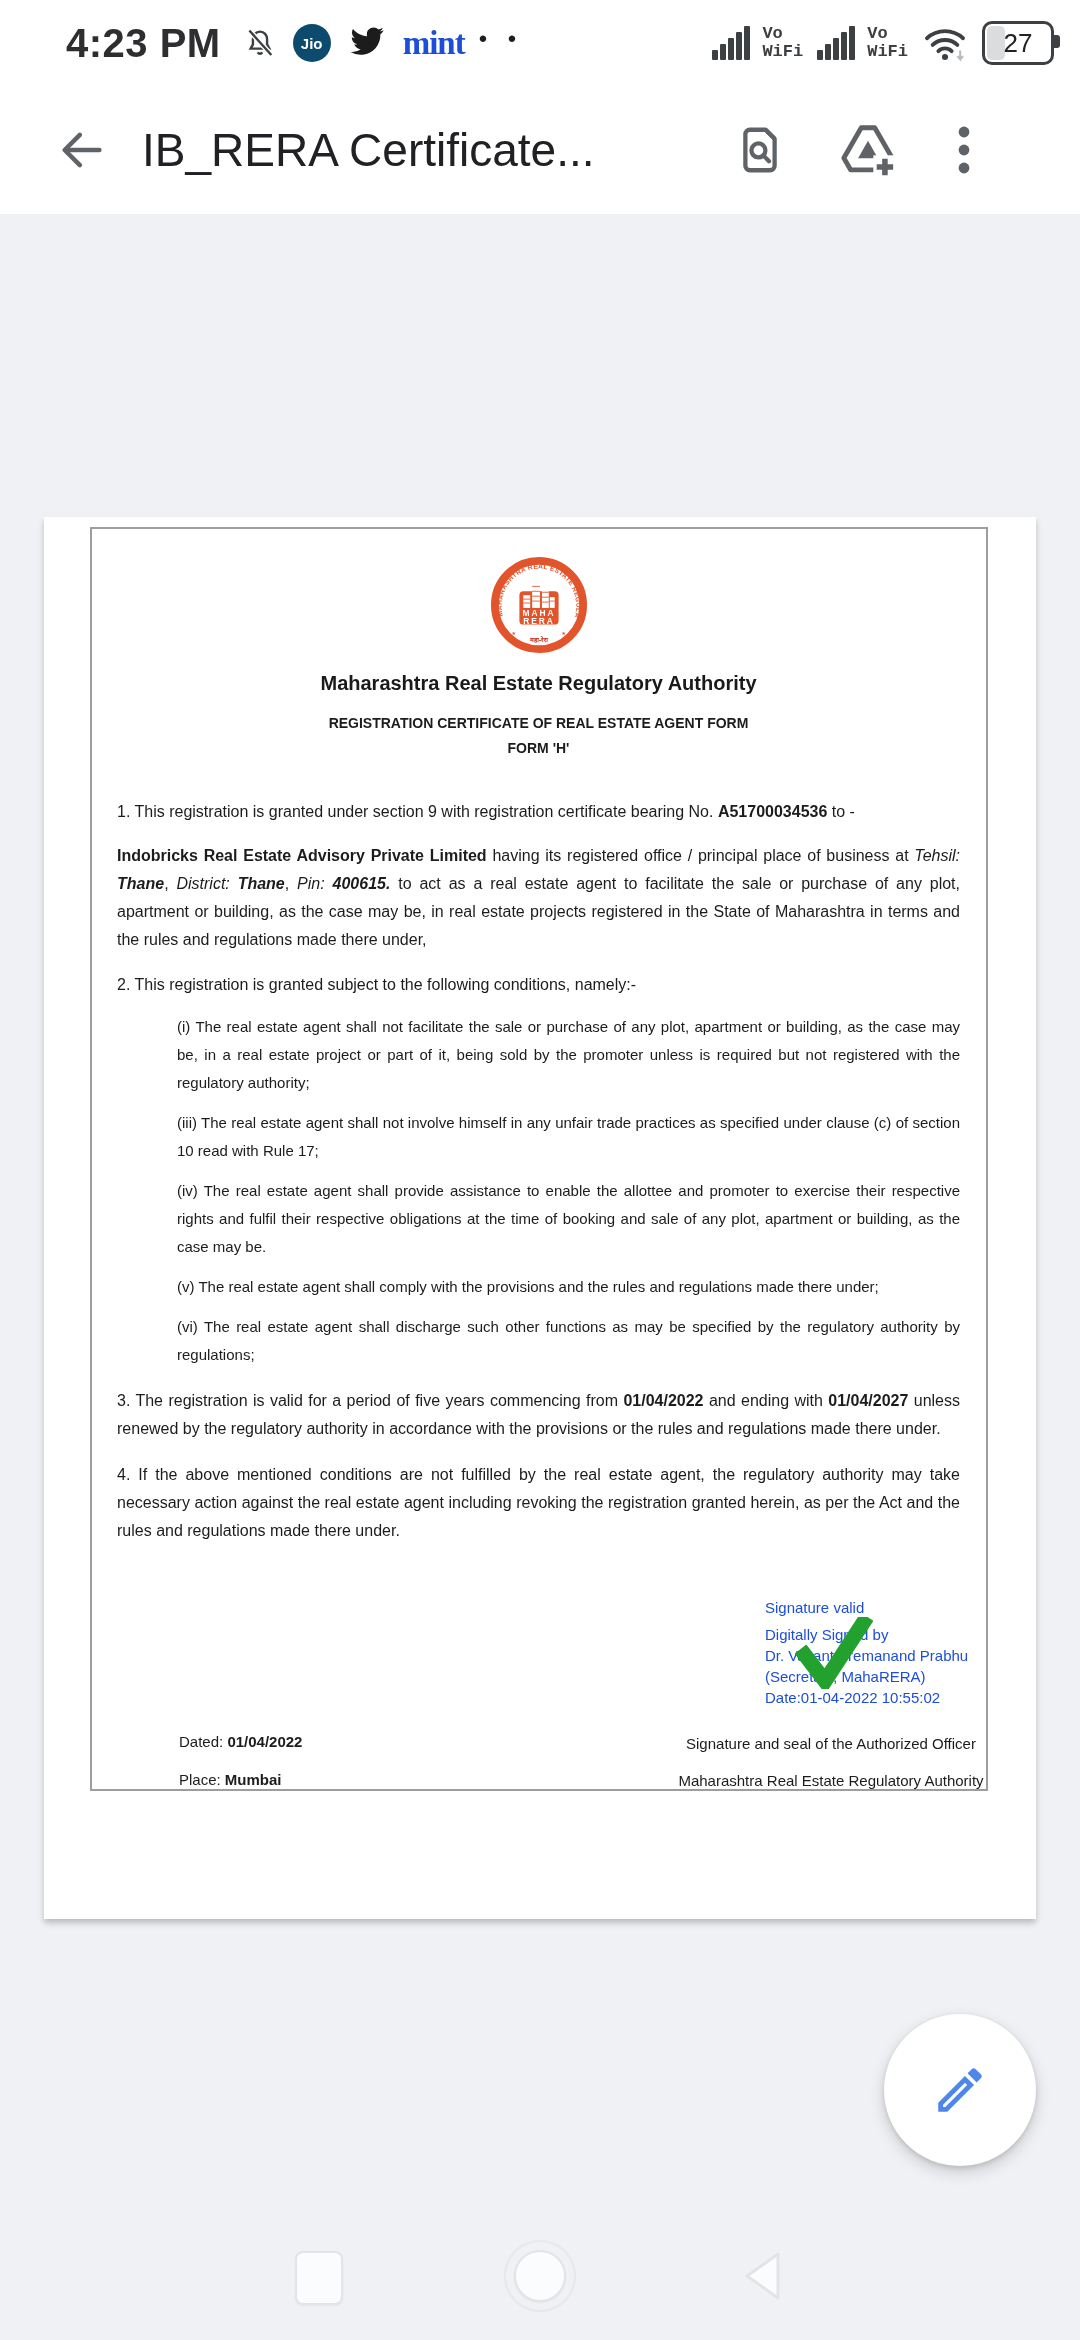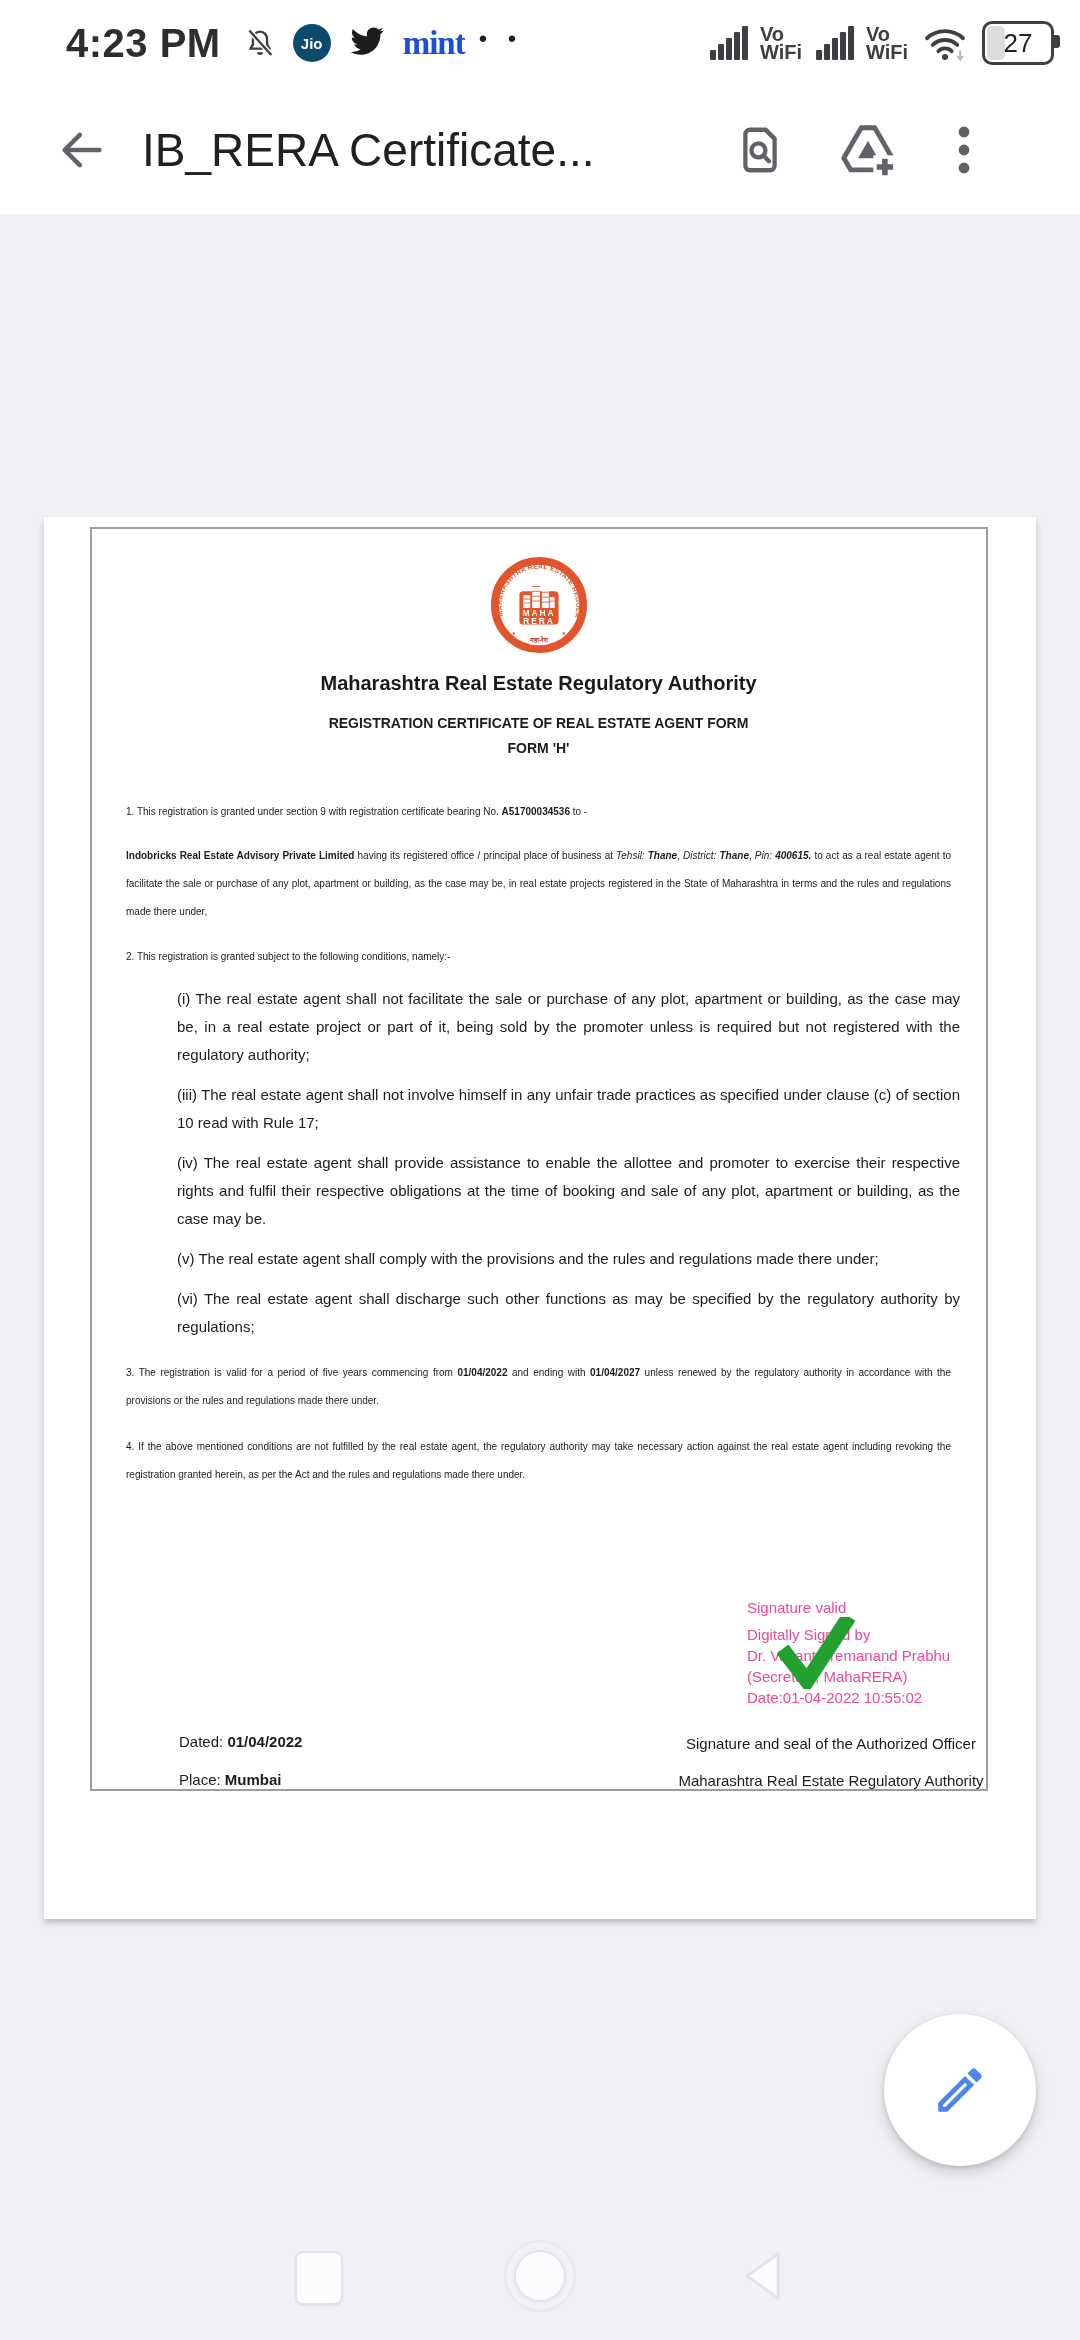--- a/index.html
+++ b/index.html
@@ -12,22 +12,22 @@
   .sb-left,.sb-right{display:flex;align-items:center;}
   .sb-time{font-size:40px;font-weight:700;color:#2e2e30;letter-spacing:.5px;margin-right:22px;}
   .sb-icon{display:flex;align-items:center;justify-content:center;margin-right:16px;}
   .jio-badge{width:38px;height:38px;border-radius:50%;background:#0c4a6e;color:#fff;
     display:flex;align-items:center;justify-content:center;font-size:15px;font-weight:700;}
   .mint-label{font-family:"Liberation Serif","DejaVu Serif",serif;font-weight:700;
     font-size:33px;color:#1d4ed8;margin-right:14px;letter-spacing:-1px;}
   .sb-dots{font-size:24px;color:#1e1e1e;letter-spacing:7px;margin-top:-8px;}
   .sig-bars{display:flex;align-items:flex-end;margin-right:10px;}
   .sig-bars span{display:block;width:6px;background:#3d4043;margin-right:2px;border-radius:1px;}
-  .vo-wifi{display:flex;flex-direction:column;line-height:18px;font-size:20px;font-weight:700;
-    color:#3d4043;margin-right:14px;}
+  .vo-wifi{display:flex;flex-direction:column;line-height:18px;font-size:17px;font-weight:700;
+    color:#3d4043;margin-right:14px;font-family:Liberation Mono, monospace;}
   .battery{position:relative;width:66px;height:38px;border:3px solid #3d4043;border-radius:10px;
     display:flex;align-items:center;justify-content:center;margin-left:6px;}
   .battery-fill{position:absolute;left:2px;top:2px;bottom:2px;width:27%;background:#dadcde;border-radius:5px;}
   .battery-num{position:relative;font-size:26px;color:#222;z-index:1;}
   .battery-nub{position:absolute;right:-9px;top:11px;width:6px;height:13px;background:#3d4043;border-radius:0 3px 3px 0;}
 
   
   .app-bar{position:absolute;left:0;top:86px;width:1080px;height:128px;background:#fff;
     display:flex;align-items:center;box-shadow:0 1px 0 #dadce0;}
   .back-btn{margin-left:52px;width:60px;height:60px;display:flex;align-items:center;justify-content:center;}
@@ -43,30 +43,30 @@
   .inner-frame{position:absolute;left:46px;top:10px;width:898px;height:1264px;
     border:2px solid #9d9d9f;box-sizing:border-box;}
   .doc-body{padding:0 26px 0 25px;color:#1c1c1c;}
 
   .logo-wrap{display:flex;justify-content:center;margin-top:26px;}
   .doc-h1{text-align:center;font-size:20px;font-weight:700;color:#1a1a1a;margin-top:17px;}
   .doc-sub1{text-align:center;font-size:14px;font-weight:700;margin-top:20px;}
   .doc-sub2{text-align:center;font-size:14px;font-weight:700;margin-top:9px;}
   .doc-sub3{text-align:center;font-size:14.5px;margin-top:10px;}
 
-  .para{font-size:10px;line-height:28px;text-align:justify;margin:9px;}
+  .para{font-size:16px;line-height:28px;text-align:justify;margin:0;}
   .p1{margin-top:42px;}
   .p2{margin-top:16px;}
   .p3{margin-top:17px;}
   .cond-list{margin-top:14px;}
   .cond{font-size:15px;line-height:28px;text-align:justify;margin:0 0 12px 60px;}
   .p4{margin-top:18px;}
   .p5{margin-top:18px;}
 
-  .sig-block{position:absolute;left:655px;top:1068px;font-size:15px;color:#ec4899;}
+  .sig-block{position:absolute;left:673px;top:1068px;font-size:15px;color:#1d4ed8;}
   .sig-valid{line-height:22px;margin-bottom:5px;}
   .sig-line{line-height:21px;}
   .sig-check{position:absolute;left:30px;top:20px;}
 
   .footer-left{position:absolute;left:87px;top:1194px;font-size:15px;line-height:38px;color:#1c1c1c;}
   .footer-right{position:absolute;left:539px;top:1196px;width:400px;text-align:center;
     font-size:15px;line-height:37px;color:#1c1c1c;}
   .bold{font-weight:700;}
 
   

